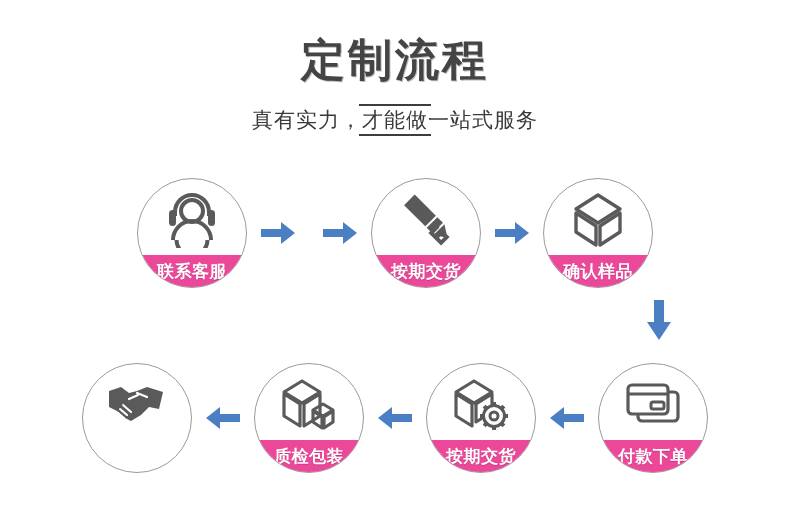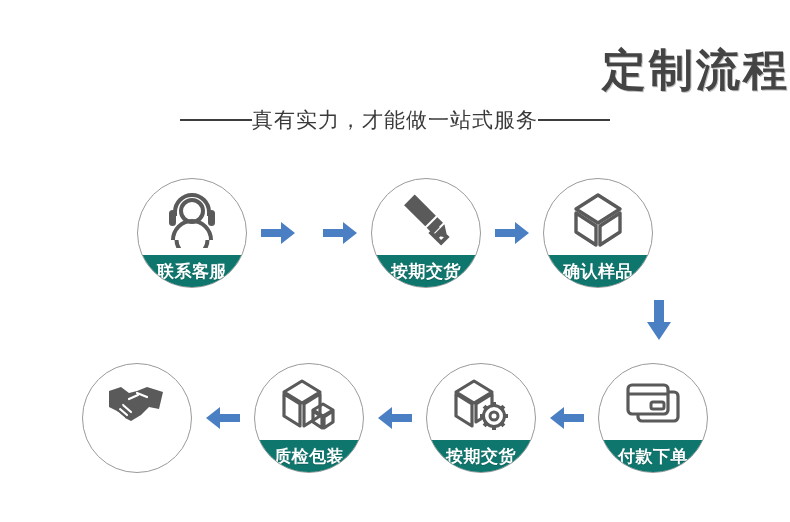--- a/index.html
+++ b/index.html
@@ -6,34 +6,35 @@
   body{
     width:790px;height:522px;
     background:#ffffff;
     font-family:"Liberation Sans","DejaVu Sans",sans-serif;
     overflow:hidden;
     position:relative;
   }
   .page{width:790px;height:522px;position:relative;}
 
   
-  .header{padding-top:48px;text-align:right;}
+  .header{padding-top:38px;text-align:center;}
   .title{
     font-size:44px;
     font-weight:bold;
     color:#444444;
     letter-spacing:3px;
     line-height:1;
     text-shadow:1px 1px 0 #bdbdbd;
   }
   .sub-row{
-    margin-top:14px;
+    margin-top:22px;
     display:flex;
     align-items:center;
     justify-content:center;
+    flex-direction:column;
   }
   .sub-line{
     width:72px;height:2px;background:#3d3d3d;
   }
   .subtitle{
     font-size:21px;
     color:#3a3a3a;
     letter-spacing:1px;
     white-space:nowrap;
   }
@@ -62,21 +63,21 @@
     position:absolute;
     left:0;right:0;top:9px;
     height:64px;
     display:flex;align-items:center;justify-content:center;
   }
   .node .icon svg{display:block;}
   .node .band{
     position:absolute;
     left:0;right:0;bottom:0;
     height:32px;
-    background:#0f766e;
+    background:#ec4899;
     display:flex;
     align-items:center;
     justify-content:center;
   }
   .node .band span{
     color:#ffffff;
     font-size:17px;
     font-weight:bold;
     letter-spacing:0.5px;
     white-space:nowrap;

